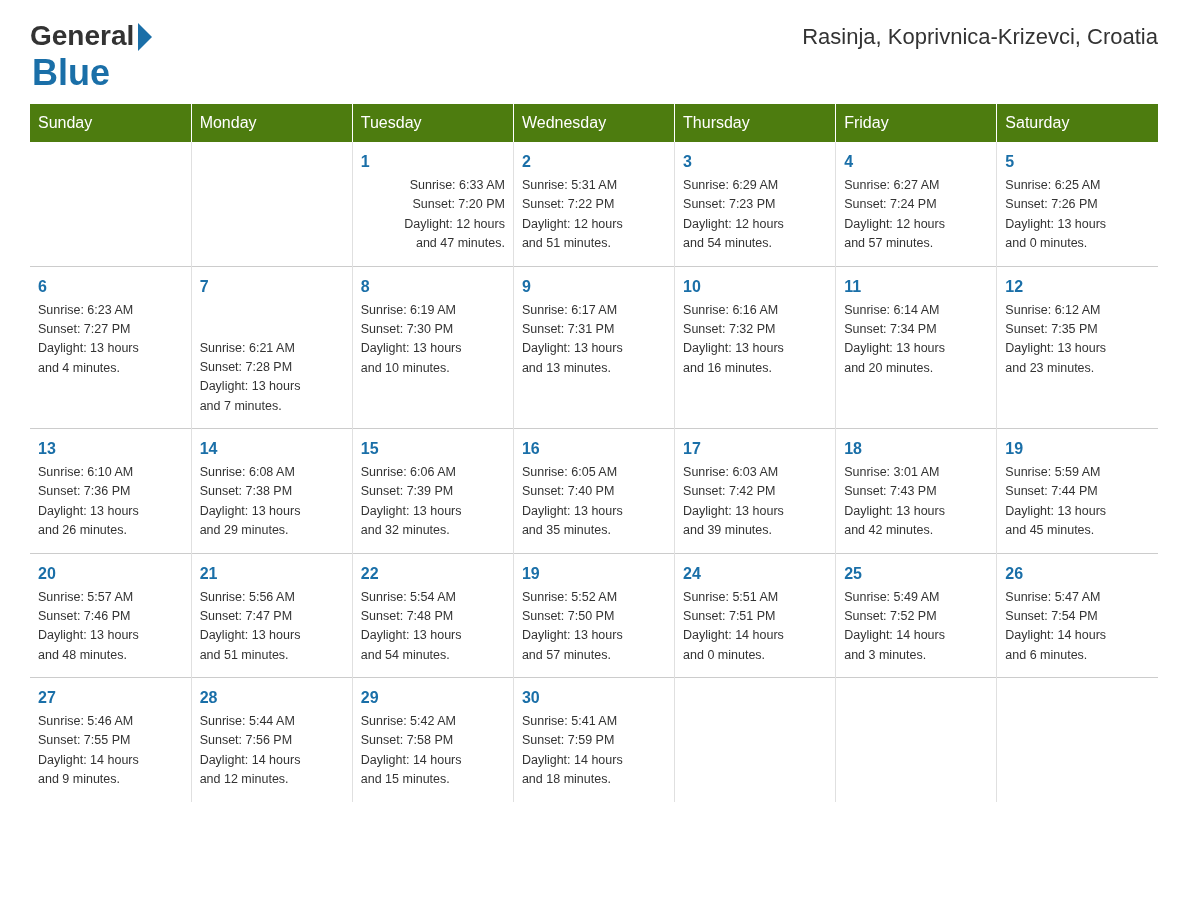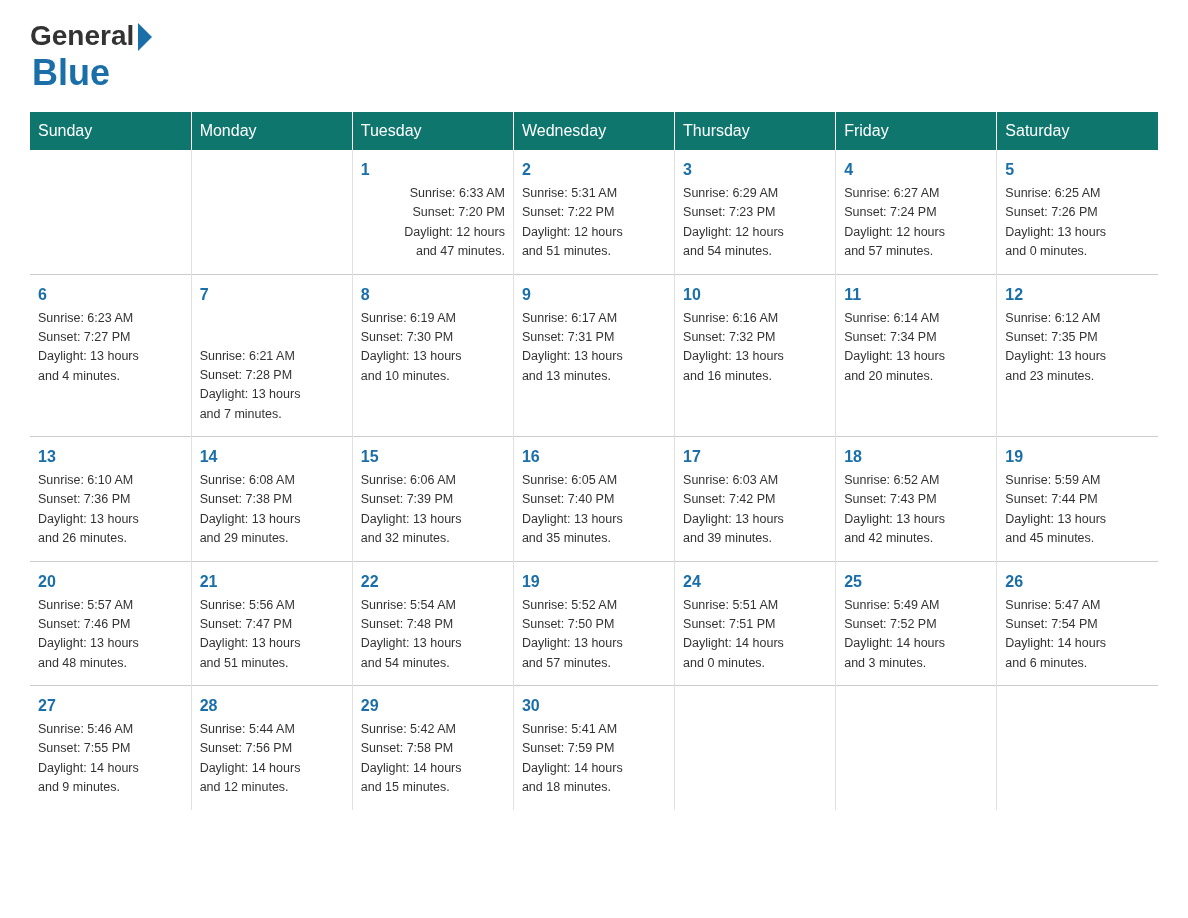--- a/index.html
+++ b/index.html
@@ -8,21 +8,21 @@
       background: #fff;
       color: #333;
       width: 1188px;
       min-height: 918px;
       padding: 20px 30px;
     }
     .header {
       display: flex;
       justify-content: space-between;
       align-items: flex-start;
-      margin-bottom: 18px;
+      margin-bottom: 10px;
     }
     .logo {
       display: flex;
       flex-direction: column;
       align-items: flex-start;
     }
     .logo-top {
       display: flex;
       align-items: center;
     }
@@ -59,21 +59,21 @@
       font-size: 22px;
       color: #333;
       margin-top: 4px;
     }
     table {
       width: 100%;
       border-collapse: collapse;
       table-layout: fixed;
     }
     thead tr {
-      background-color: #0f766e;
+      background-color: #4d7c0f;
       color: #fff;
     }
     thead th {
       padding: 10px 8px;
       font-size: 16px;
       font-weight: normal;
       text-align: left;
       border-right: 1px solid #fff;
     }
     thead th:last-child {
@@ -118,20 +118,21 @@
 
 <div class="header">
   <div class="logo">
     <div class="logo-top">
       <span class="logo-general">General</span>
       <div class="logo-arrow"></div>
     </div>
     <span class="logo-blue">Blue</span>
   </div>
   <div class="title-section">
+    <div class="location-title">Rasinja, Koprivnica-Krizevci, Croatia</div>
   </div>
 </div>
 
 <table>
   <thead>
     <tr>
     <th>Sunday</th>
         <th>Monday</th>
         <th>Tuesday</th>
         <th>Wednesday</th>
@@ -262,21 +263,21 @@
         </td>
         <td>
           <span class="day-number">17</span>
           <div class="day-info" style="white-space: pre-line;">Sunrise: 6:03 AM
 Sunset: 7:42 PM
 Daylight: 13 hours
 and 39 minutes.</div>
         </td>
         <td>
           <span class="day-number">18</span>
-          <div class="day-info" style="white-space: pre-line;">Sunrise: 6:52 AM
+          <div class="day-info" style="white-space: pre-line;">Sunrise: 3:01 AM
 Sunset: 7:43 PM
 Daylight: 13 hours
 and 42 minutes.</div>
         </td>
         <td>
           <span class="day-number">19</span>
           <div class="day-info" style="white-space: pre-line;">Sunrise: 5:59 AM
 Sunset: 7:44 PM
 Daylight: 13 hours
 and 45 minutes.</div>

